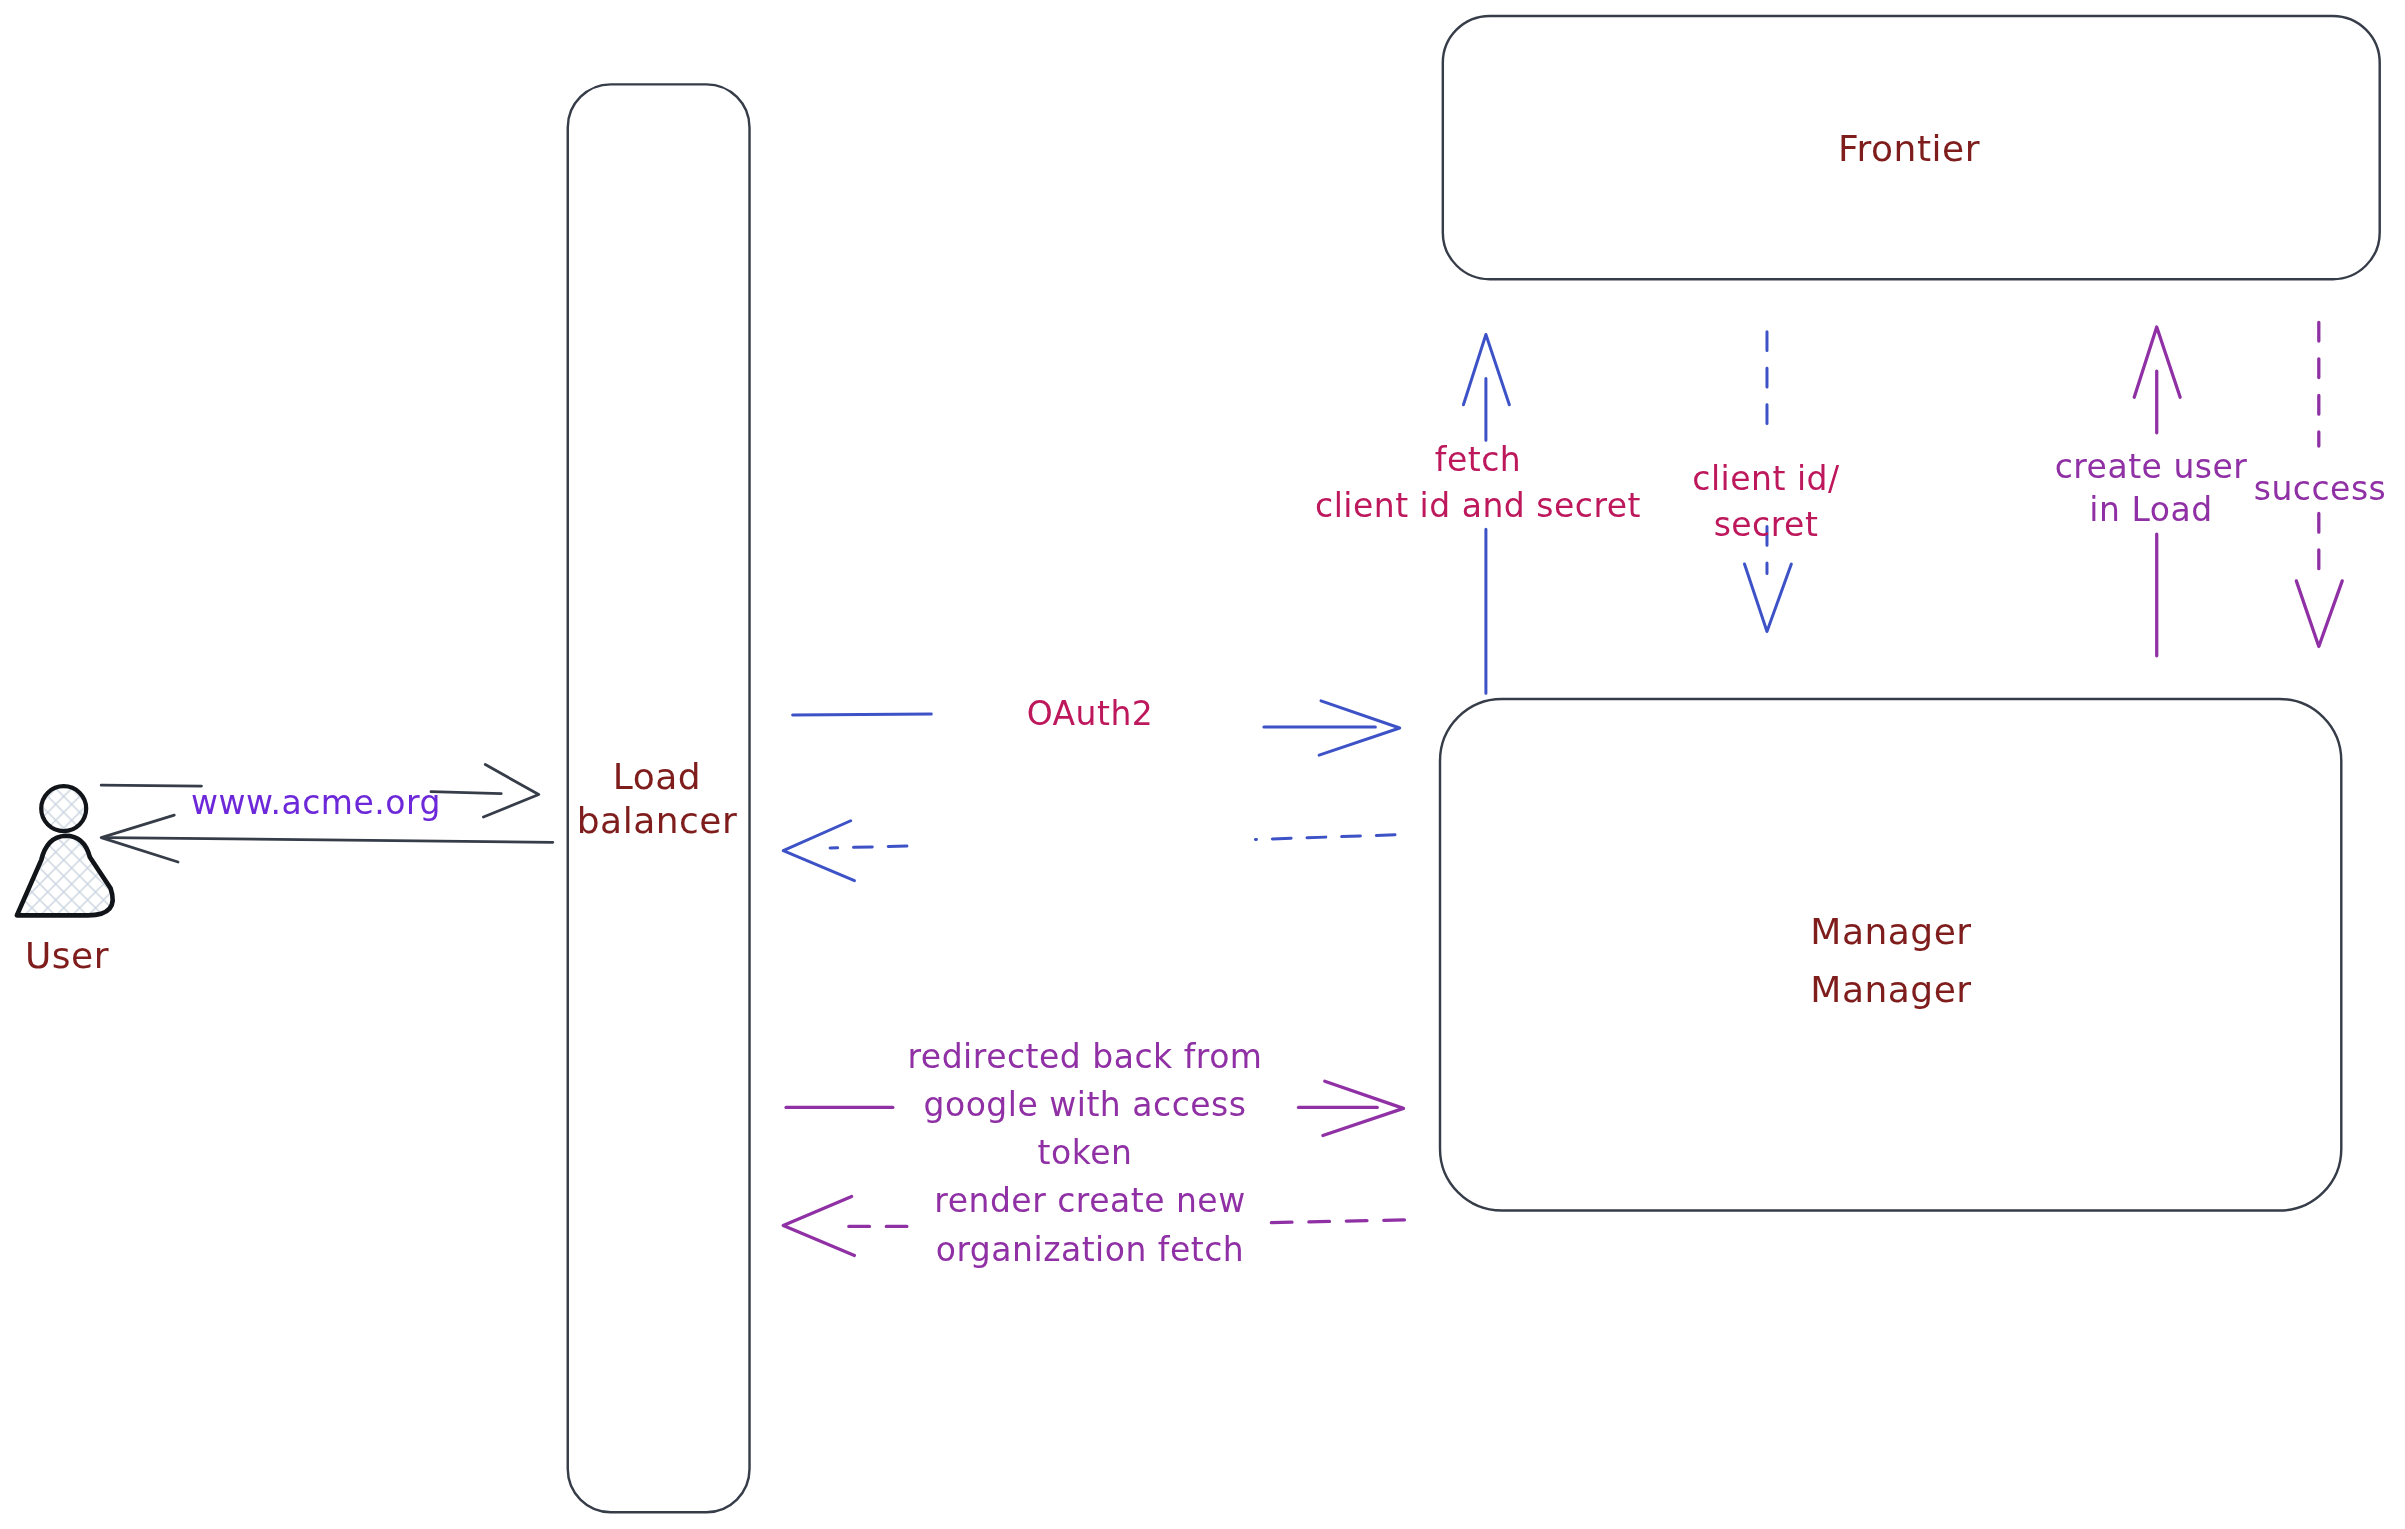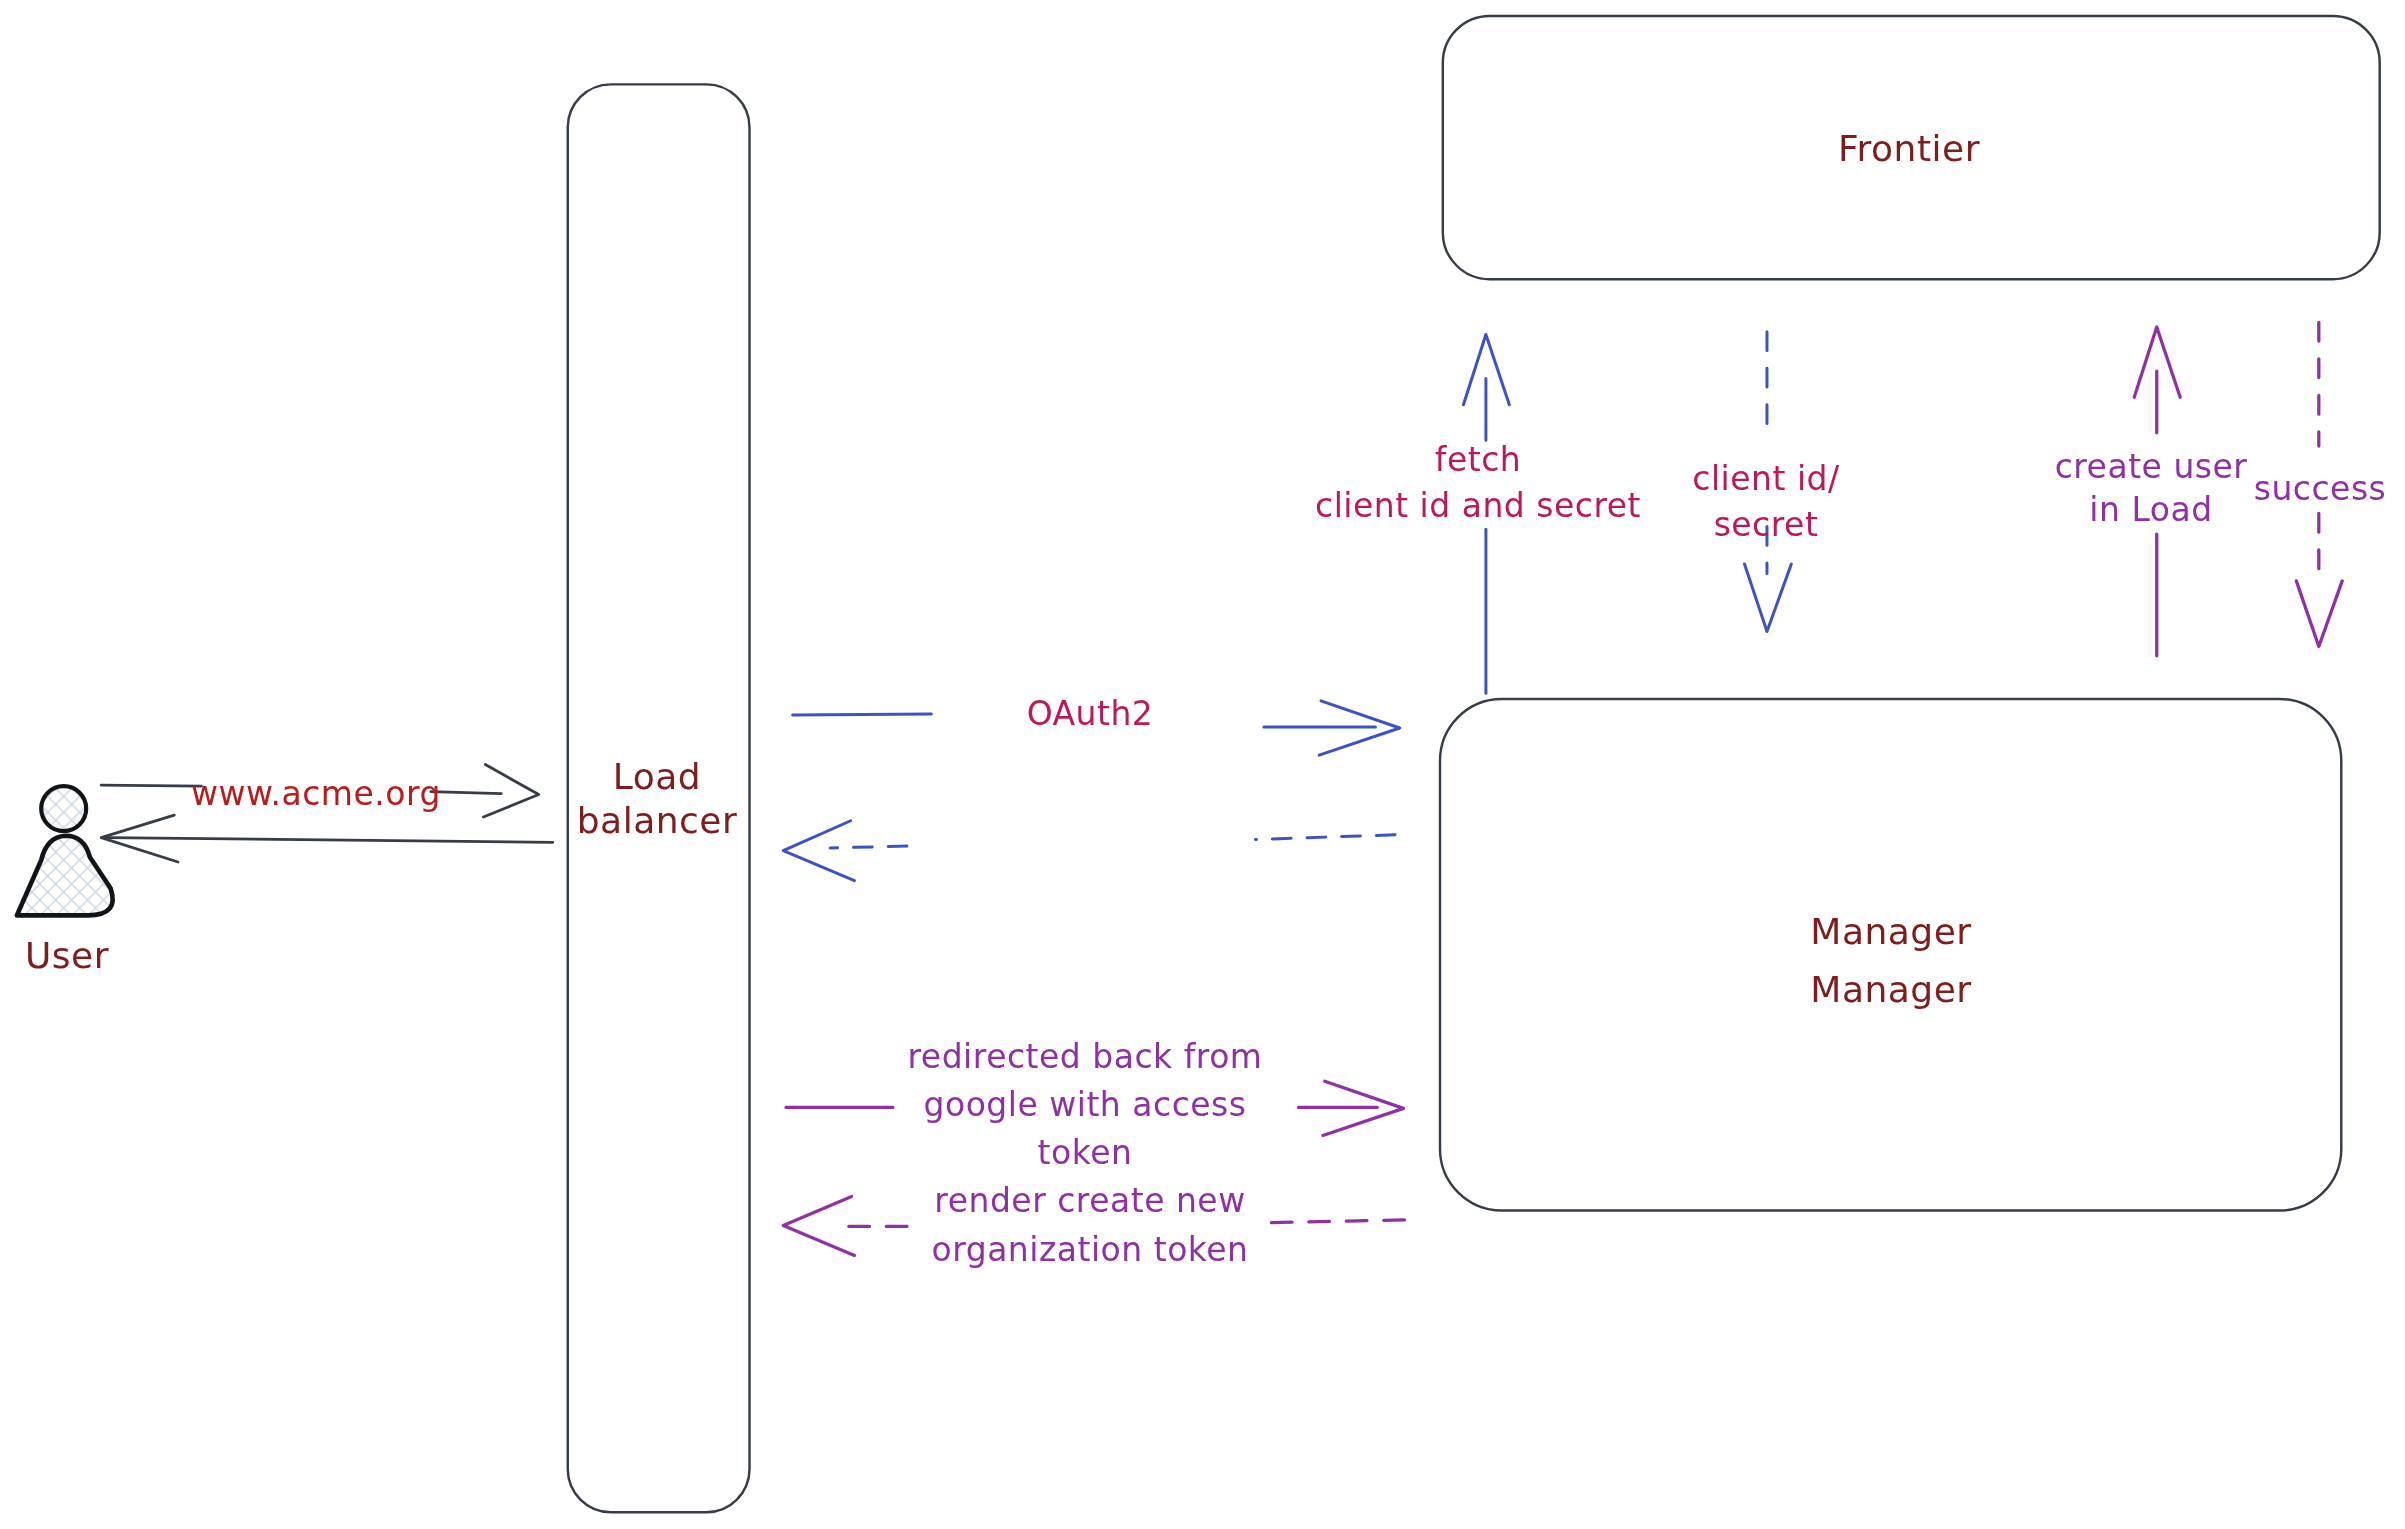--- a/index.html
+++ b/index.html
@@ -17,21 +17,21 @@
     transform:translate(-50%,-50%);
     text-align:center;
     white-space:nowrap;
     letter-spacing:0.5px;
   }
   .lbl span{display:block;}
   .node-lbl{font-size:36px;color:#7f1d1d;font-weight:500;}
   .edge-lbl{font-size:33px;font-weight:500;}
   .blue{color:#be185d;}
   .purple{color:#9030a5;}
-  .dark{color:#b91c1c;}
+  .dark{color:#6d28d9;margin-top:9px;}
 </style>
 </head>
 <body>
 
 <div id="canvas">
 
   <svg id="shapes" width="2405" height="1530" viewBox="0 0 2567 1633">
     <defs>
       <pattern id="hatch" width="17" height="17" patternUnits="userSpaceOnUse">
         <rect width="17" height="17" fill="#ffffff"></rect>
@@ -133,17 +133,17 @@
   <div class="lbl edge-lbl purple" style="left:2320px;top:488px;">success</div>
 
   <div class="lbl edge-lbl purple" style="left:1085px;top:1105px;line-height:48px;">
     <span>redirected back from</span>
     <span>google with access</span>
     <span>token</span>
   </div>
 
   <div class="lbl edge-lbl purple" style="left:1090px;top:1225px;line-height:49px;">
     <span>render create new</span>
-    <span>organization token</span>
+    <span>organization fetch</span>
   </div>
 
 </div>
 
 
 </body></html>

